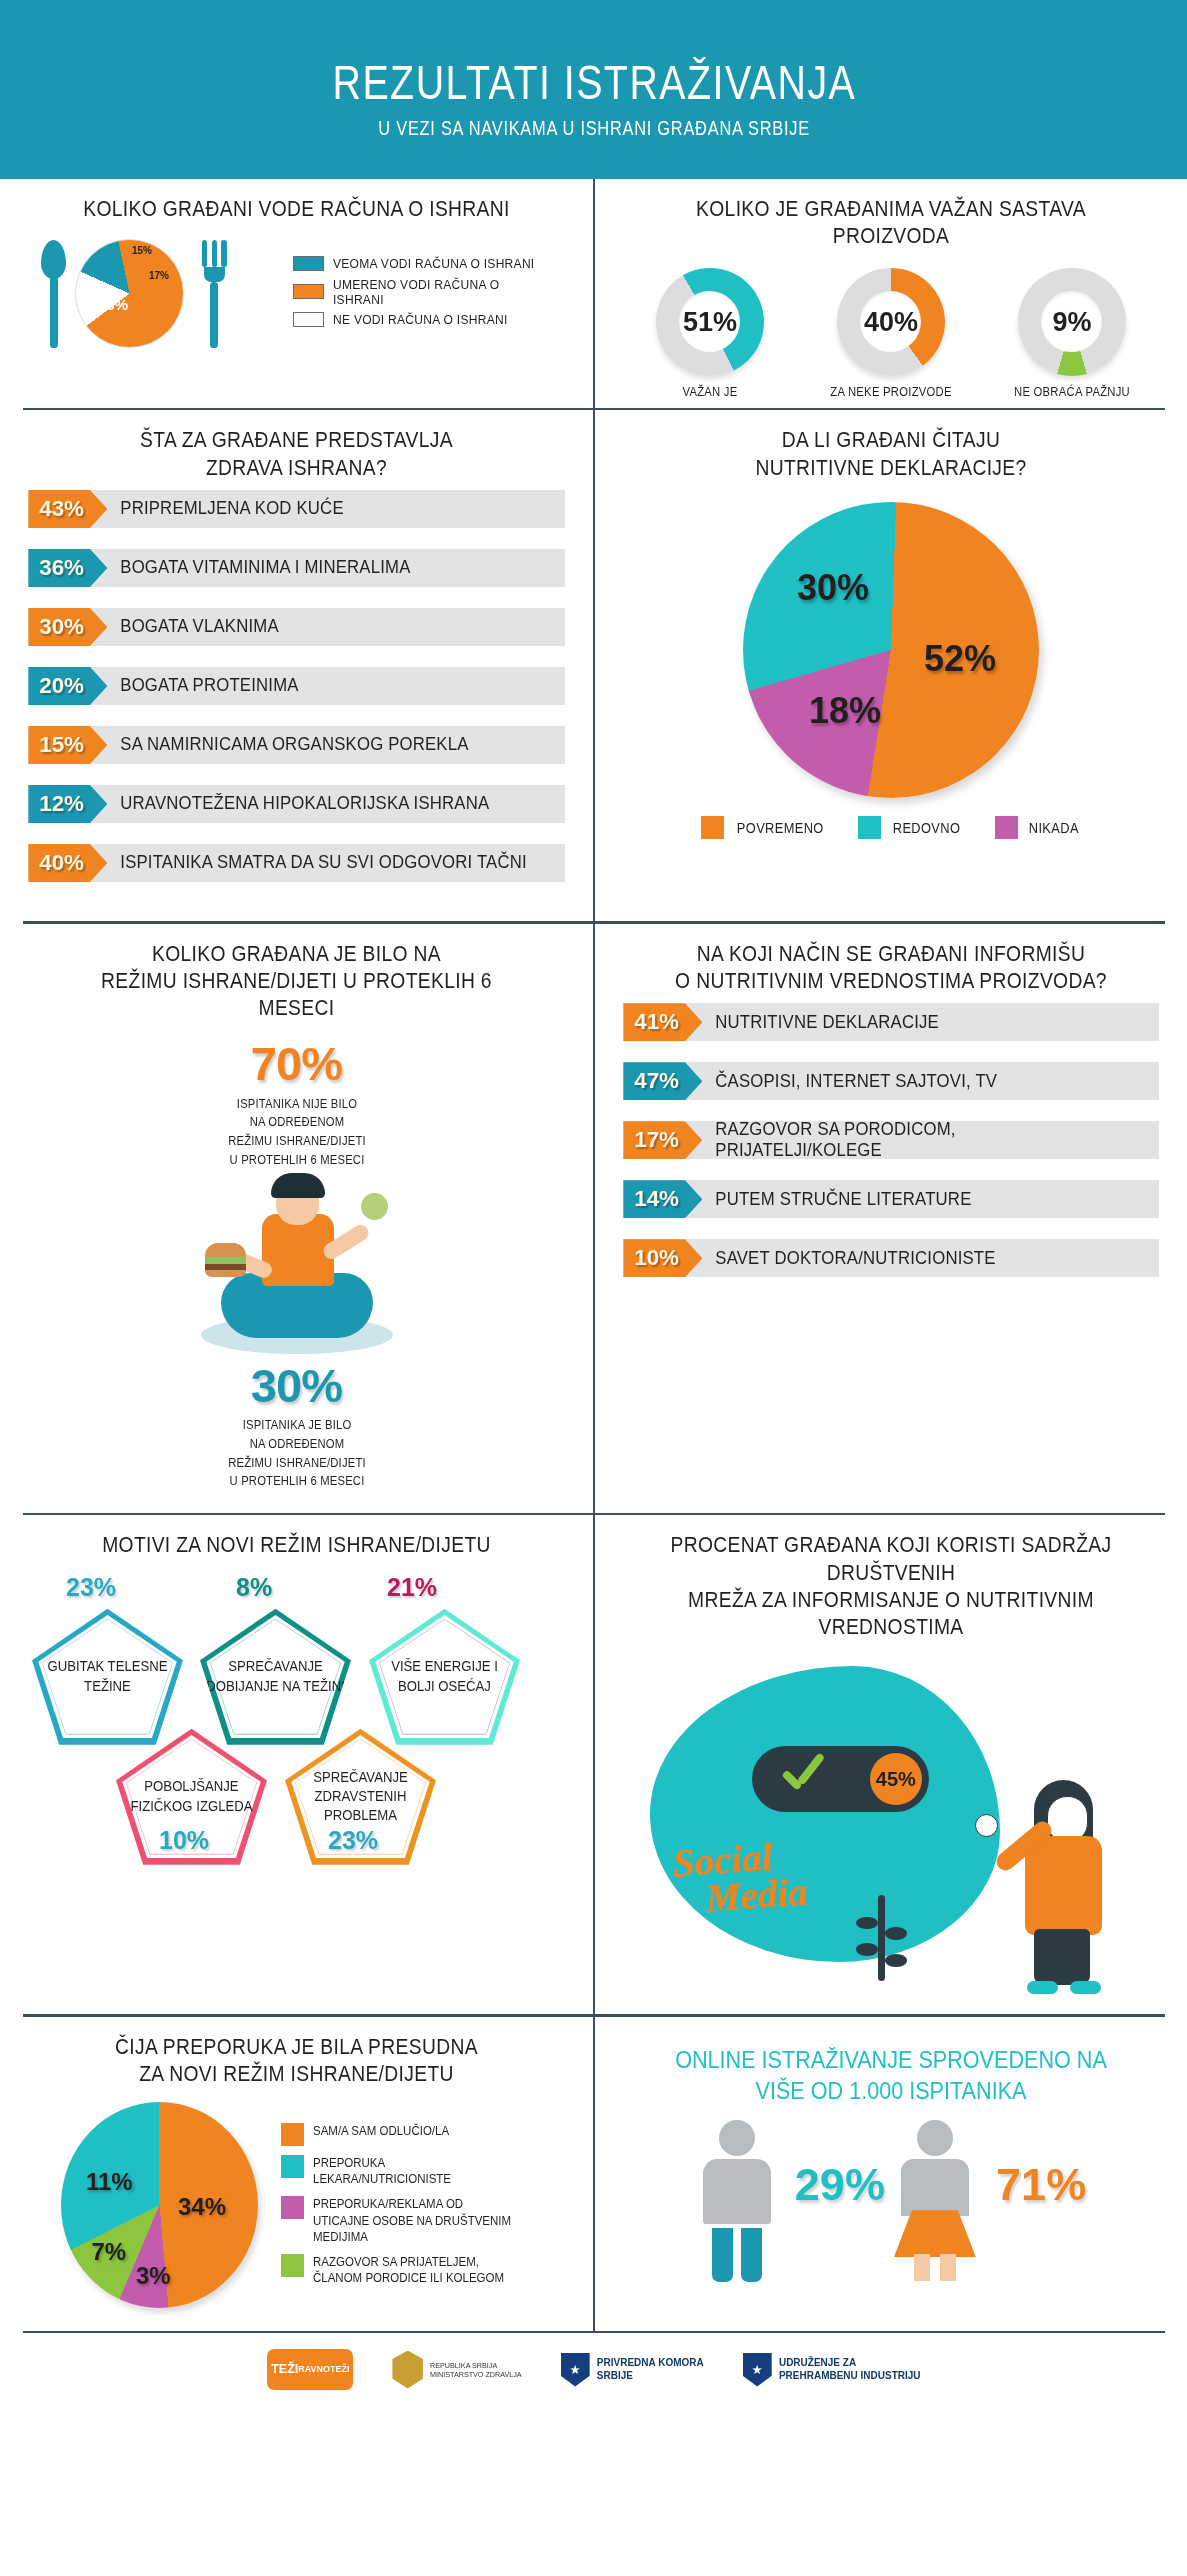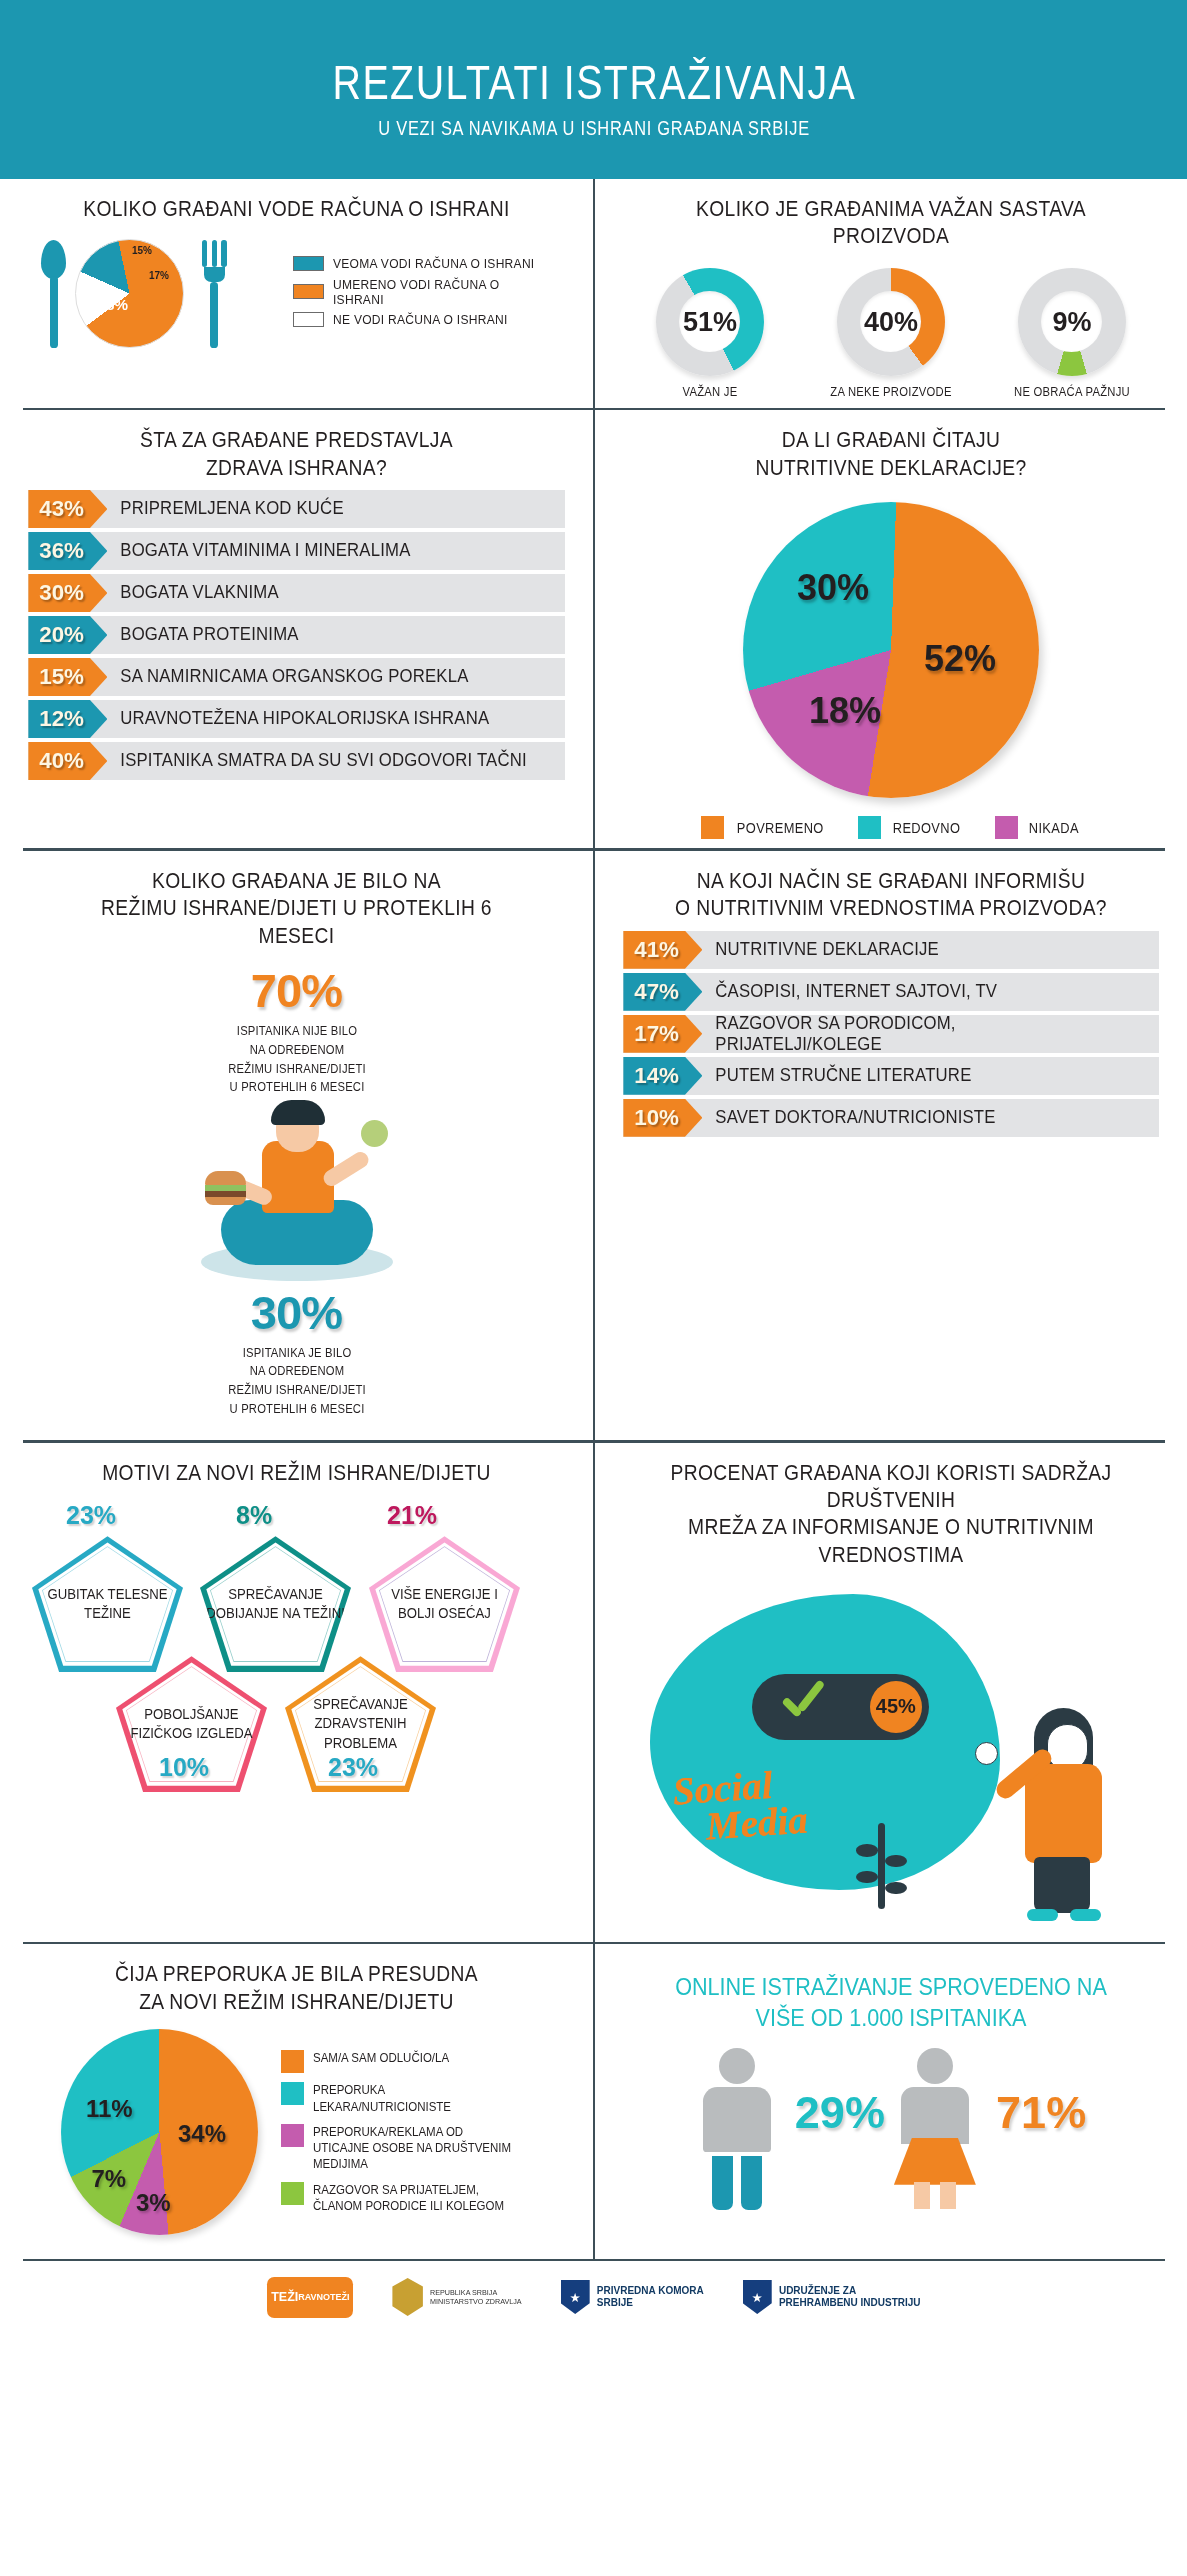--- a/index.html
+++ b/index.html
@@ -102,21 +102,21 @@
   .donut::after{ content:""; position:absolute; left:23px; top:23px; width:61px;height:61px;
     border-radius:50%; background:#fff; box-shadow: inset 0 1.8px 3.6px rgba(0,0,0,.08); }
   .donut .val{ position:absolute; left:0; right:0; top:39px; z-index:2;
     font-family:"Liberation Sans Narrow","Liberation Sans",sans-serif;
     font-size:27px; font-weight:700; color:#231f20; }
   .donut-cap{ margin-top:9px; font-family:"Liberation Sans Narrow","Liberation Sans",sans-serif;
     font-size:12.5px; text-transform:uppercase; letter-spacing:0.3px; transform:scaleX(.9); }
 
   
   .barlist { padding: 3.6px 5.4px 9px; }
-  .barrow { position:relative; height: 38px; margin-bottom: 4px; display:flex; align-items:stretch; }
+  .barrow { position:relative; height: 38px; margin-bottom: 21px; display:flex; align-items:stretch; }
   .bartrack { position:absolute; left:0; top:0; right:0; bottom:0; background:#e2e3e5; }
   .tag { position:relative; z-index:2; width: 79px; display:flex; align-items:center;
     justify-content:flex-start; padding-left:10.8px; color:#fdf6e3;
     font-family:"Liberation Sans Narrow","Liberation Sans",sans-serif;
     font-size:22.4px; font-weight:700;
     clip-path: polygon(0 0, 78% 0, 100% 50%, 78% 100%, 0 100%);
     text-shadow: 1.8px 1.8px 1.8px rgba(0,0,0,.3);
   }
   .tag.or { background:#f08421; }
   .tag.te { background:#1c97b0; }
@@ -513,21 +513,21 @@
 
           <div class="pentpct" style="left:213px;top:5.4px;color:#0e8f87">8%</div>
           <div class="pent" style="left:177px;top:41px;color:#0e8f87;background:#0e8f87">
             <div class="inner"></div>
               <div class="thin"></div>
               <div class="thin2"></div>
             <div class="txt">Sprečavanje dobijanje na težini</div>
           </div>
 
           <div class="pentpct" style="left:364px;top:5.4px;color:#be185d">21%</div>
-          <div class="pent" style="left:346px;top:41px;color:#6a4fa8;background:#f9a8d4">
+          <div class="pent" style="left:346px;top:41px;color:#6a4fa8;background:#5eead4">
             <div class="inner"></div>
               <div class="thin"></div>
               <div class="thin2"></div>
             <div class="txt">Više energije i bolji osećaj</div>
           </div>
 
           <div class="pent" style="left:93px;top:161px;color:#ee5070;background:#ee5070">
             <div class="inner"></div>
               <div class="thin"></div>
               <div class="thin2"></div>

